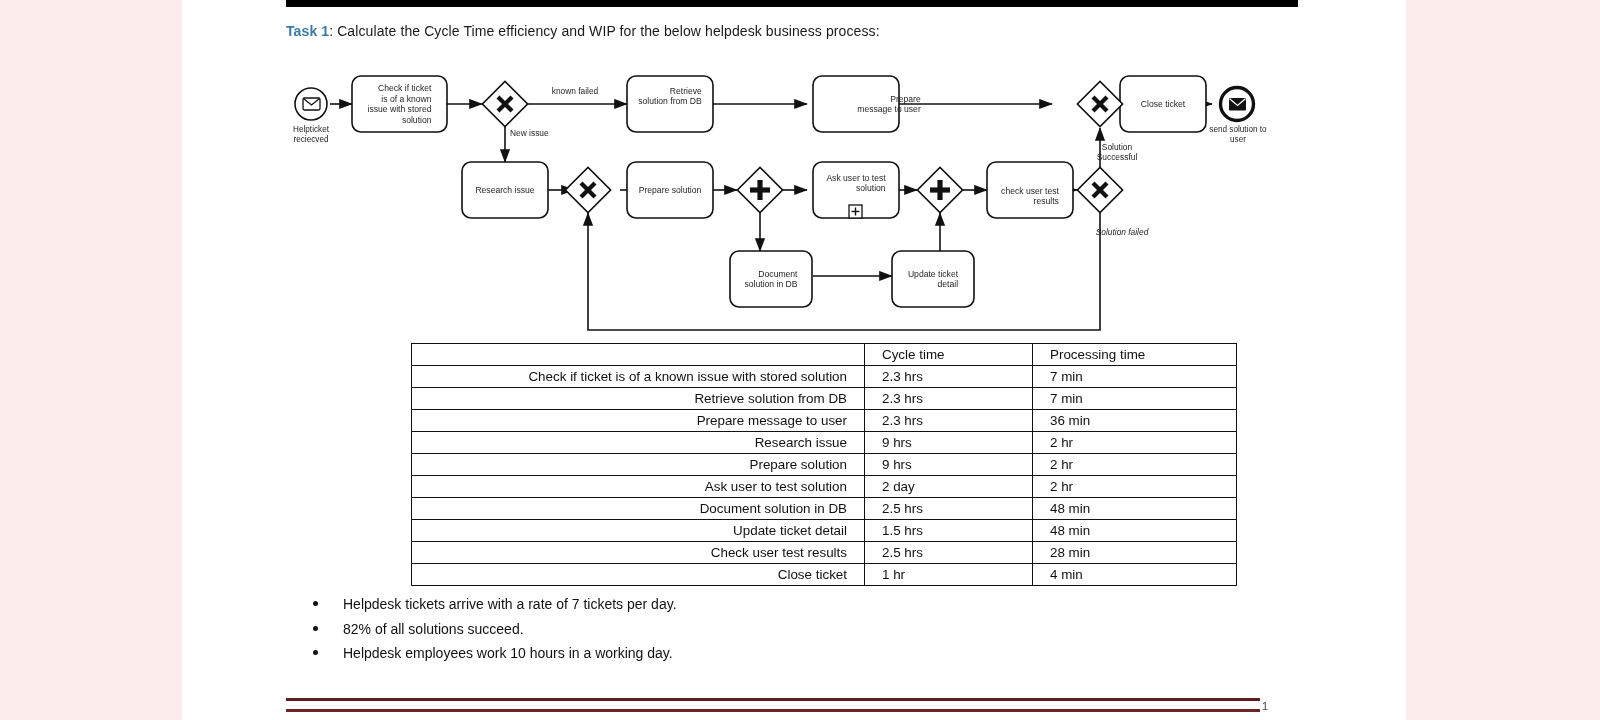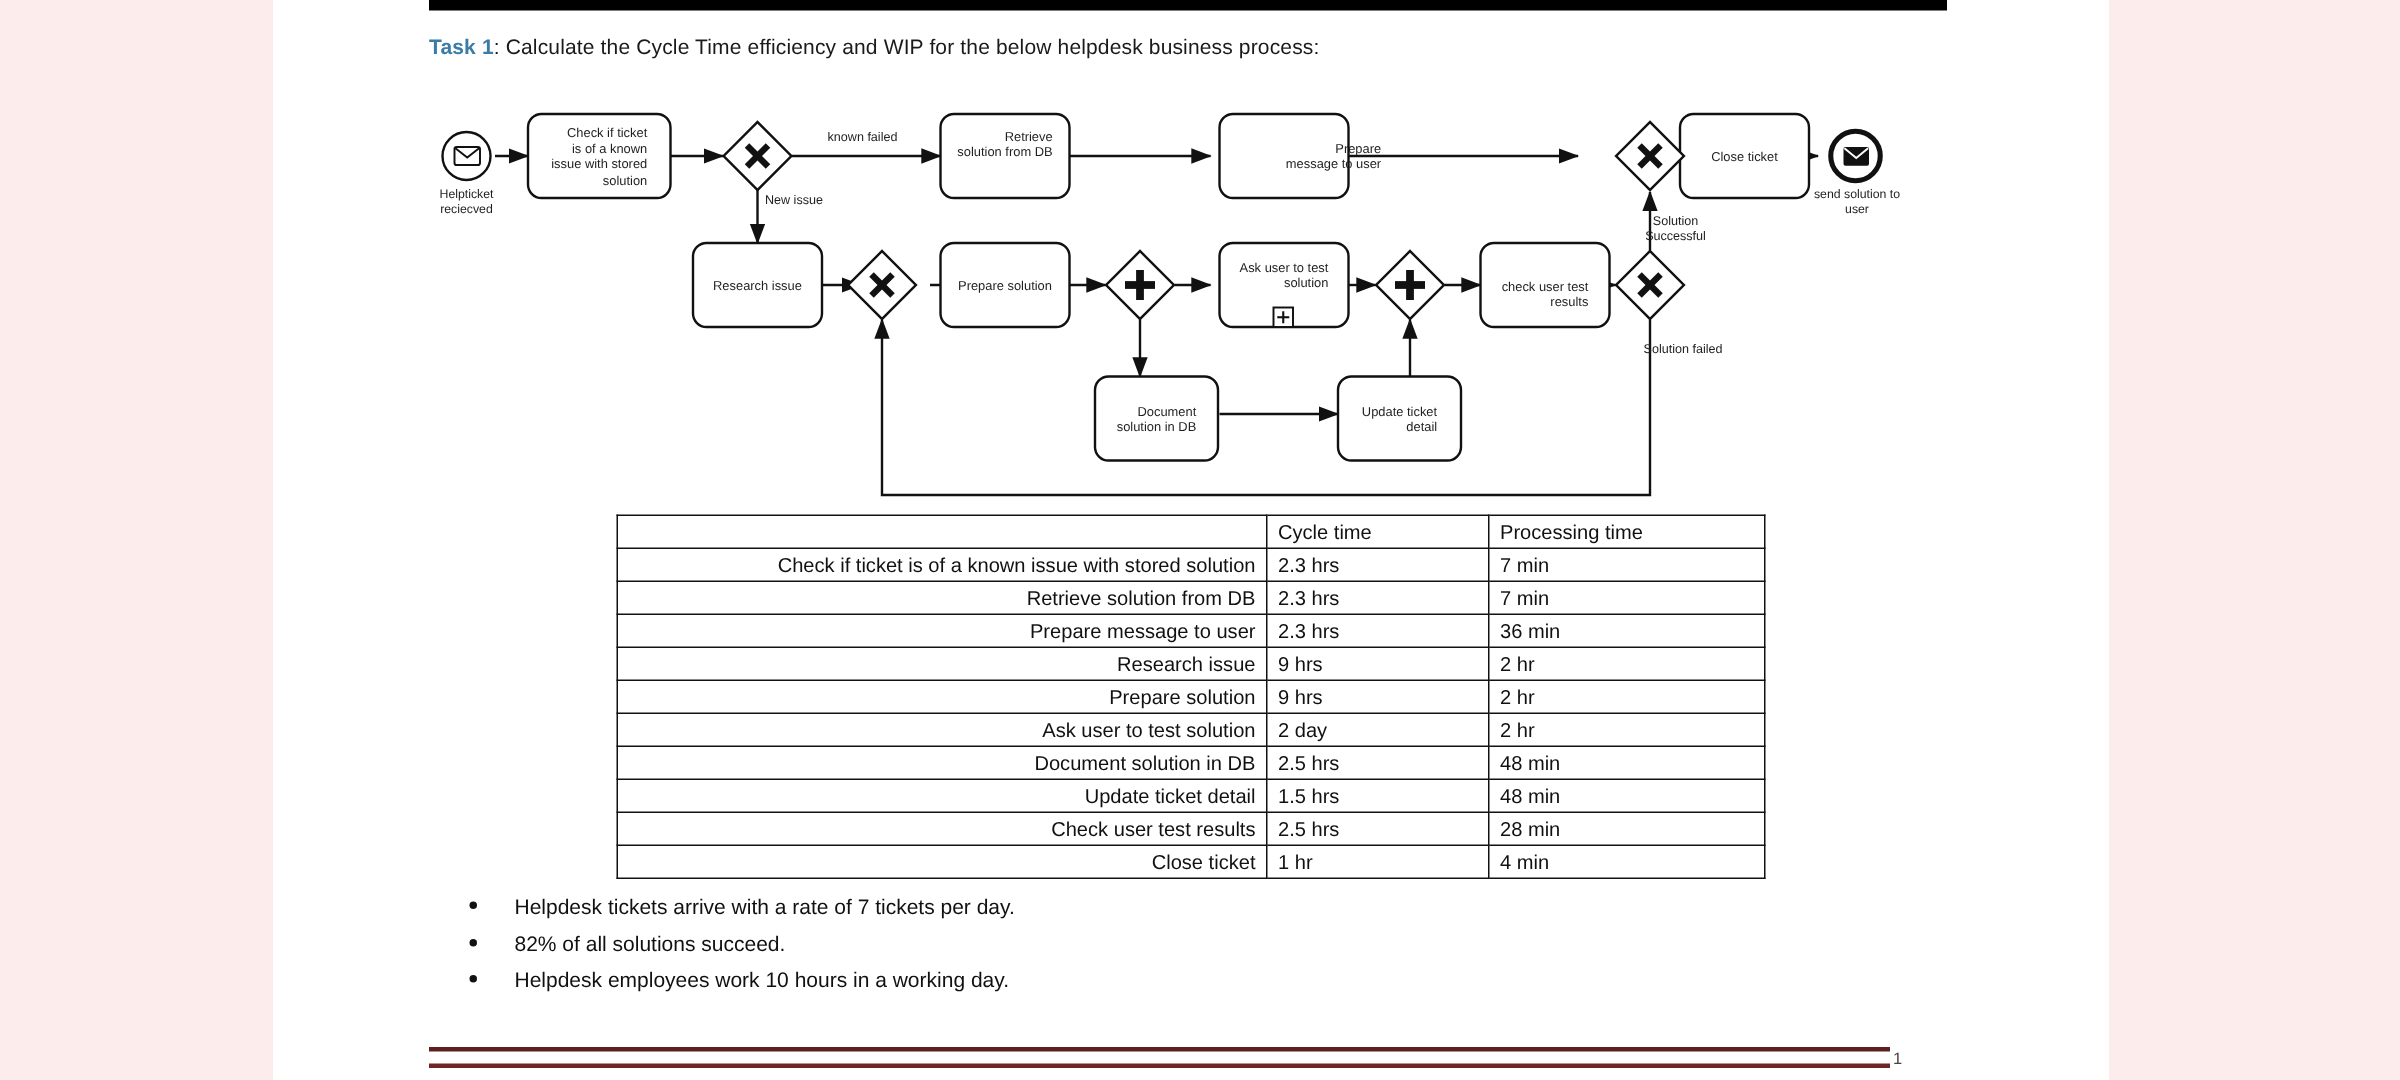--- a/index.html
+++ b/index.html
@@ -56,21 +56,21 @@
 
   
   #tbl{
     position:absolute;left:411px;top:343px;
     border-collapse:collapse;
     font-size:13.4px;color:#111;
     font-family:"Liberation Sans",sans-serif;
   }
   #tbl td,#tbl th{
     border:1px solid #111;
-    padding:1px 7px;
+    padding:1px 17px;
     height:19px;
     font-weight:normal;
     vertical-align:middle;
   }
   #tbl .c0{width:418px;text-align:right;}
   #tbl .c1{width:133px;text-align:left;}
   #tbl .c2{width:169px;text-align:left;}
 
   
   #bullets{position:absolute;left:313px;top:596px;width:900px;}
@@ -210,21 +210,21 @@
 
   <div class="evtlbl" style="left:-9px;top:63px;width:76px;white-space:pre-line;">Helpticket
 reciecved</div>
   <div class="evtlbl" style="left:912px;top:63px;width:88px;white-space:pre-line;">send solution to
 user</div>
 
   <div class="edgelbl" style="left:243px;top:24px;width:100px;">known failed</div>
   <div class="edgelbl" style="left:228px;top:66px;width:80px;text-align:left;">New issue</div>
   <div class="edgelbl" style="left:790px;top:80px;width:90px;white-space:pre-line;">Solution
 Successful</div>
-  <div class="edgelbl" style="left:790px;top:165px;width:100px;">Solution failed</div>
+  <div class="edgelbl" style="left:790px;top:165px;width:100px;font-style:italic;">Solution failed</div>
 </div>
 
 <table id="tbl">
   <thead>
     <tr>
       <th class="c0"></th>
       <th class="c1">Cycle time</th>
       <th class="c2">Processing time</th>
     </tr>
   </thead>

